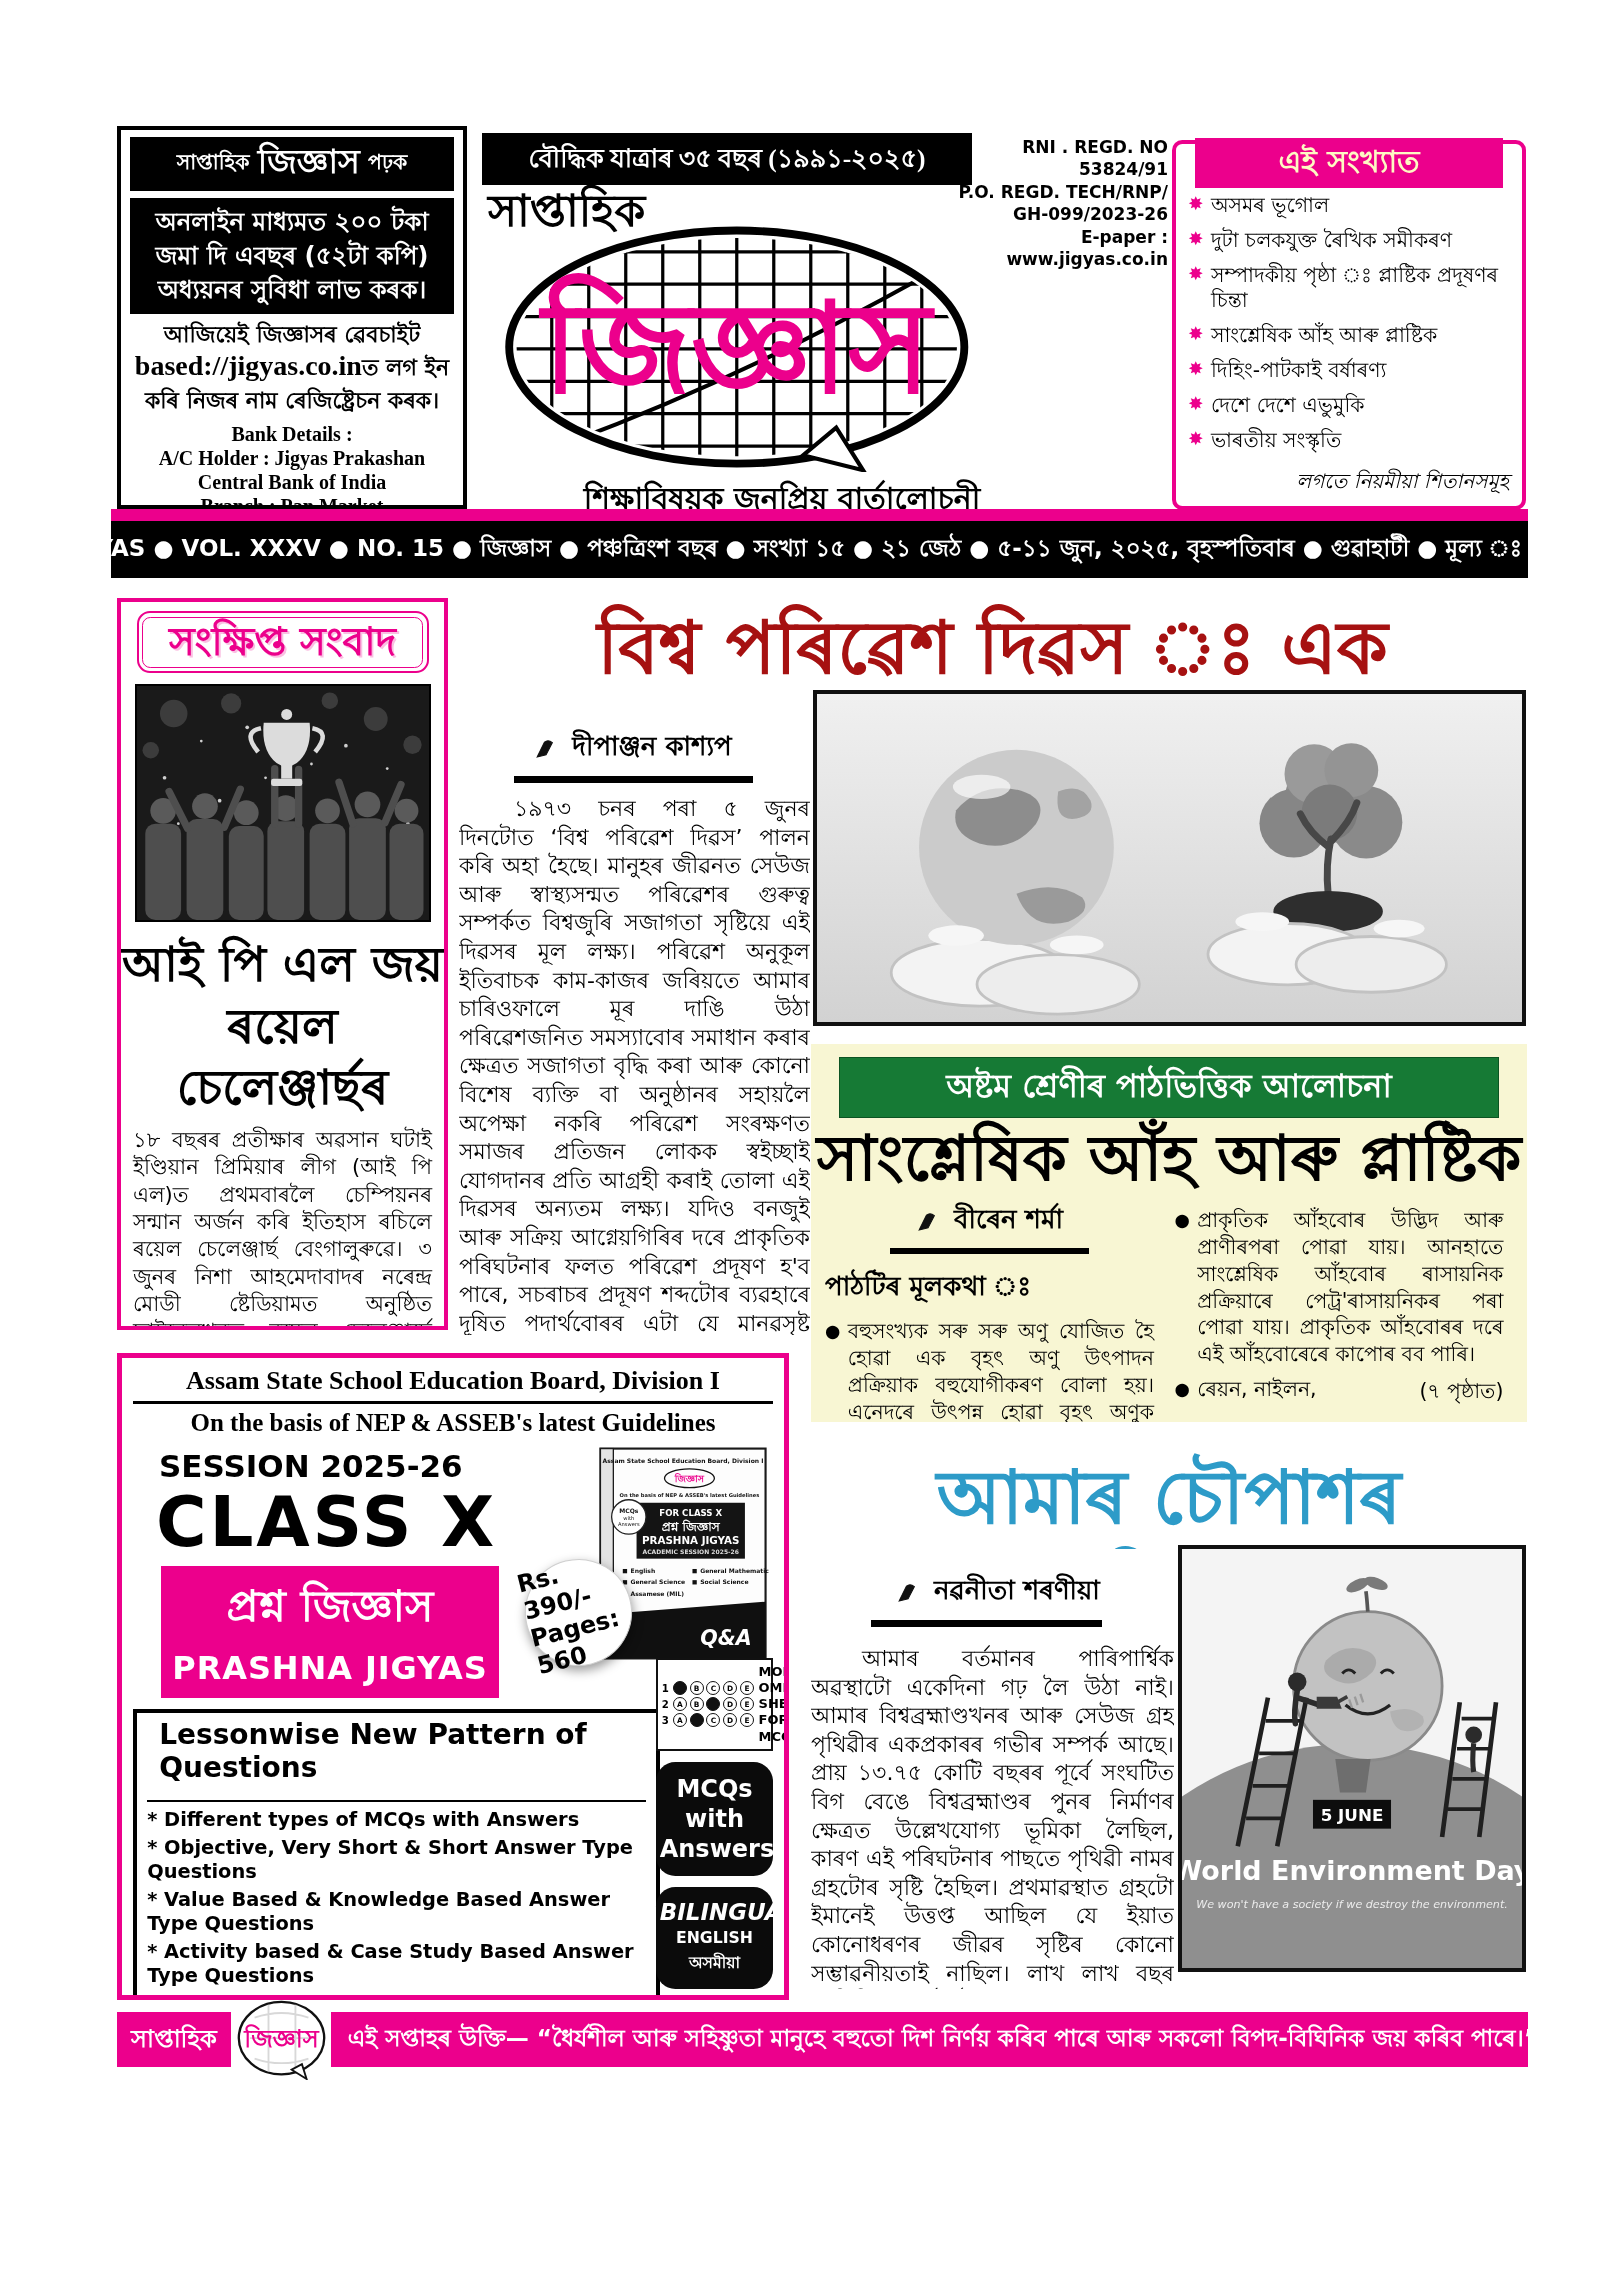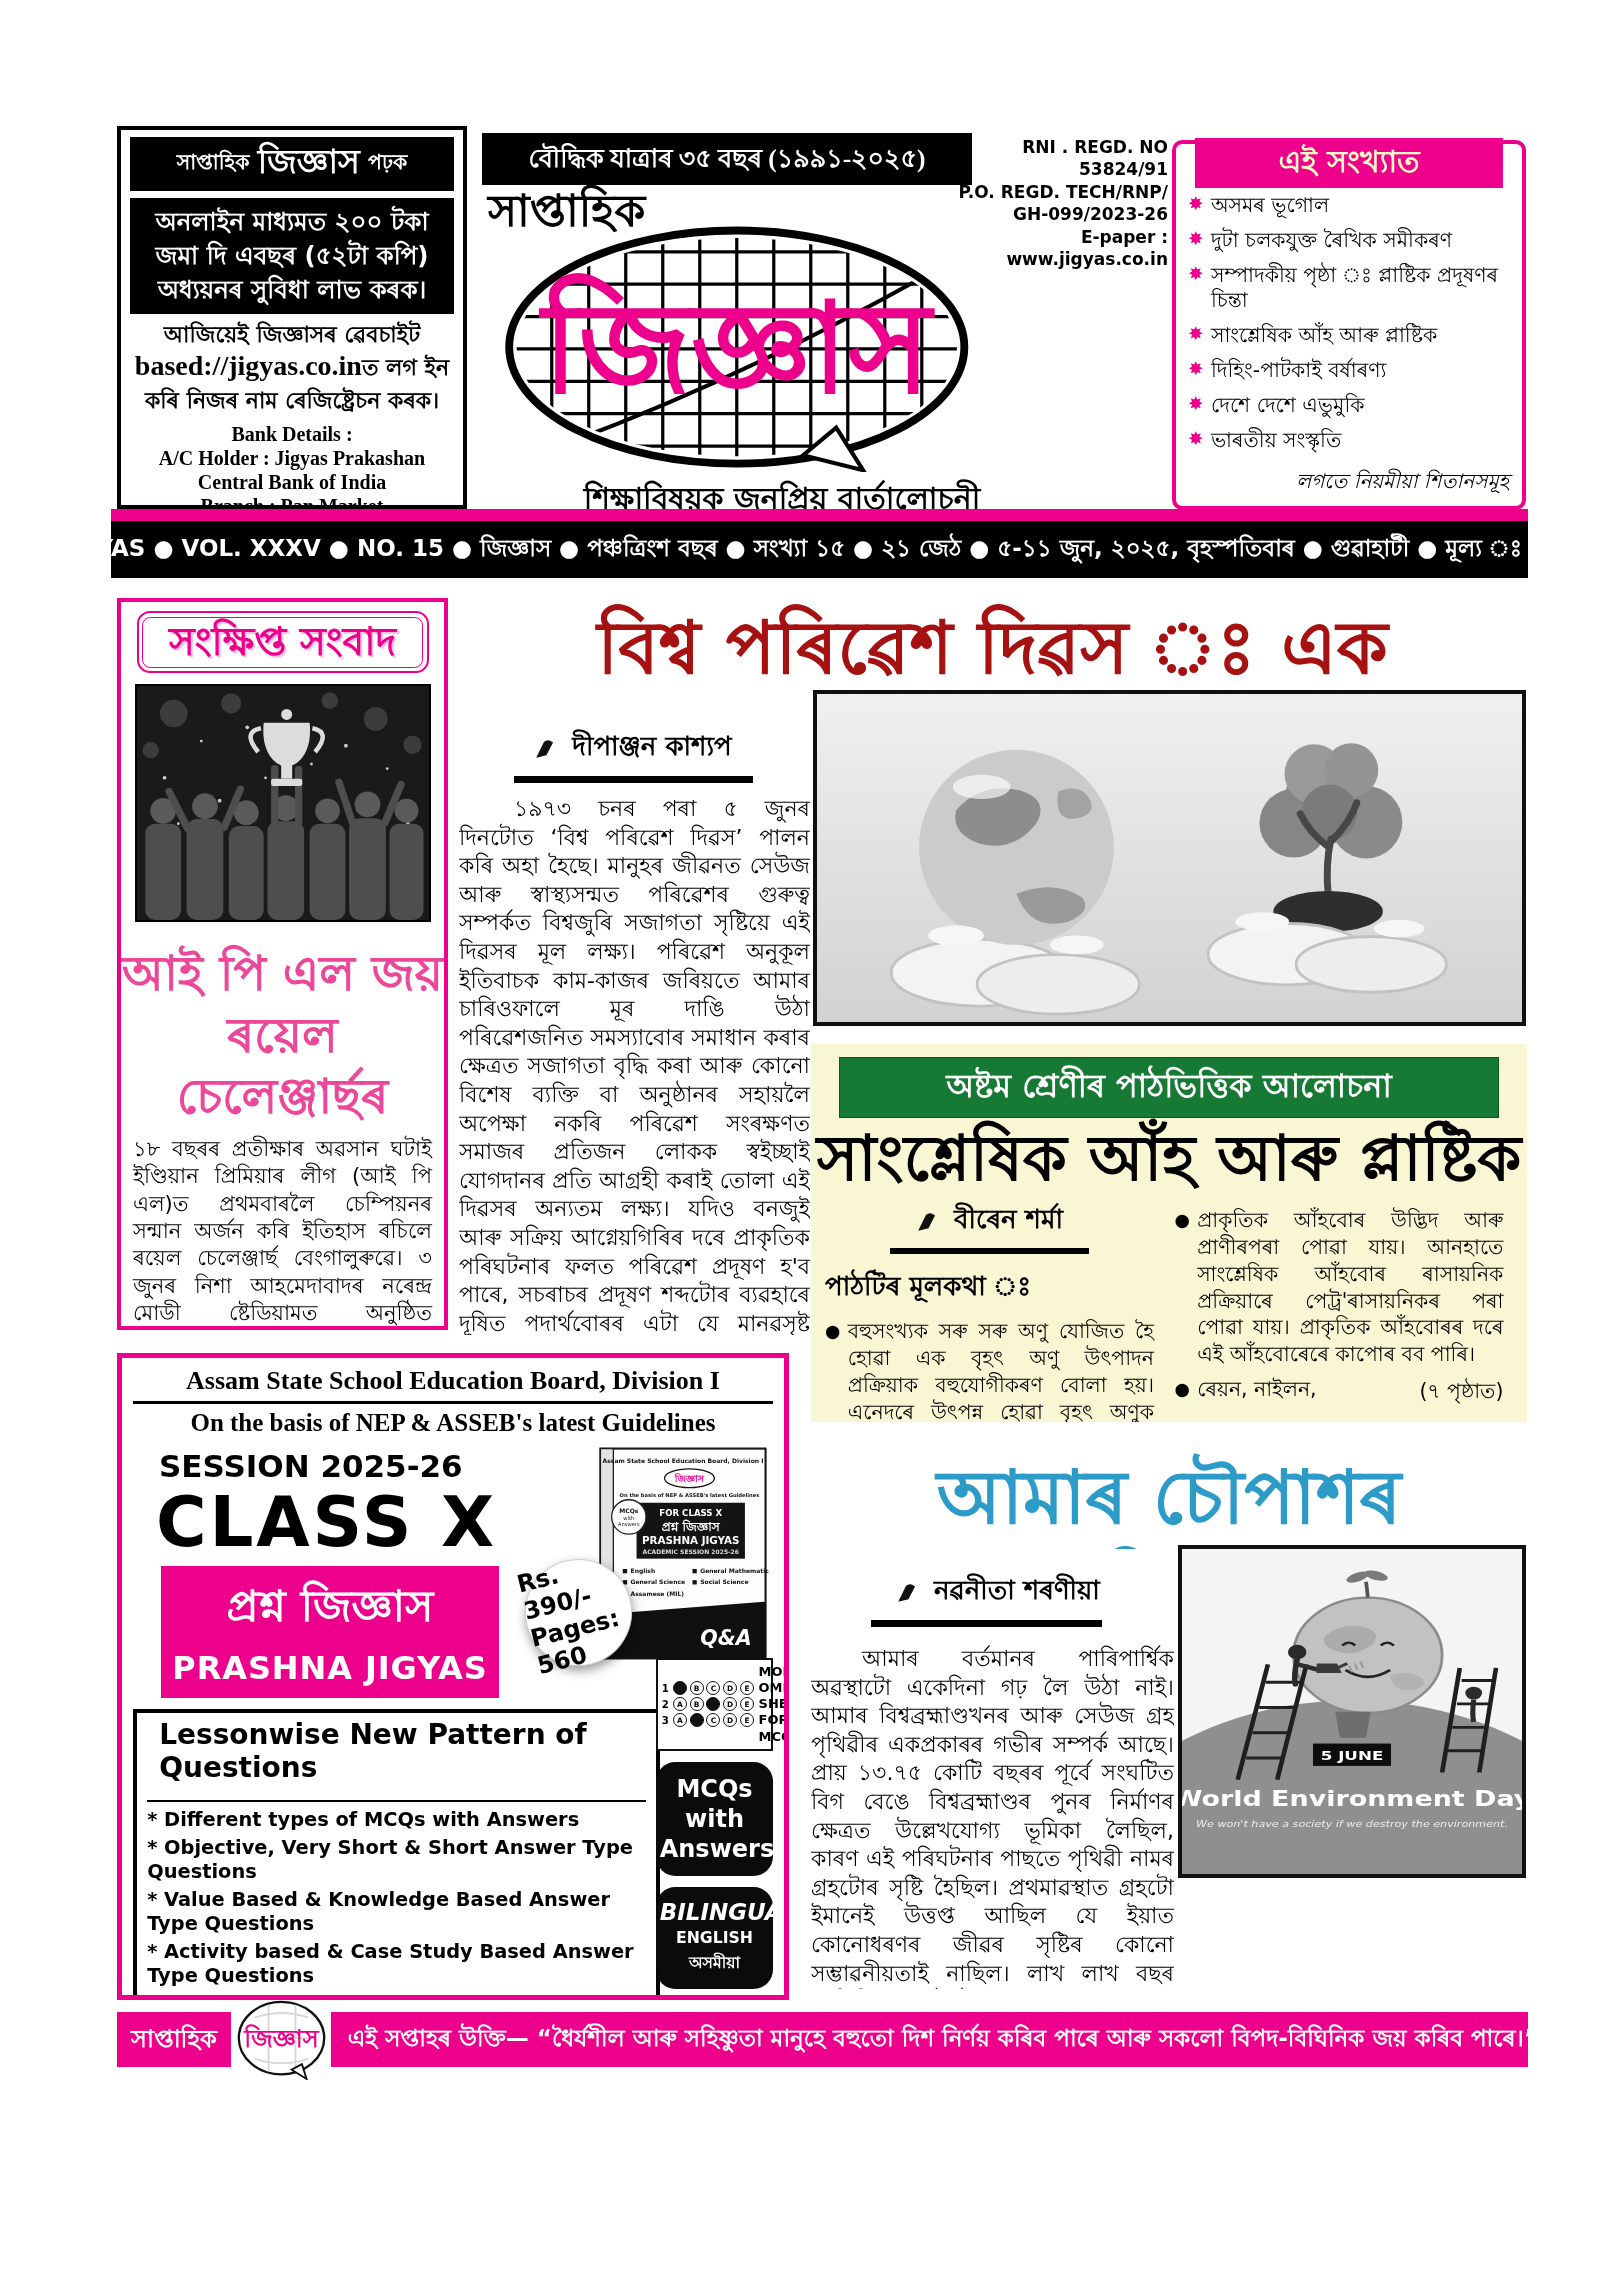--- a/index.html
+++ b/index.html
@@ -48,21 +48,21 @@
   #info-bar{left:111px;top:521px;width:1417px;height:57px;background:#000;color:#fff;
             display:flex;align-items:center;justify-content:center;font-weight:700;font-size:23px;white-space:nowrap;overflow:hidden}
 
   
   #brief-box{left:117px;top:598px;width:331px;height:732px;border:4.6px solid #EC008C;overflow:hidden}
   #brief-title-outer{margin:9.3px auto 0;width:292px;border:2.3px solid #EC008C;border-radius:13px;padding:3.7px}
   #brief-title-inner{border:1.4px solid #EC008C;border-radius:8.3px;text-align:center;
       color:#EC008C;font-weight:800;font-size:39px;line-height:1.25;
       text-shadow:1.9px 1.9px 0 rgba(236,0,140,.25)}
   #brief-photo{display:block;margin:11px auto 0;width:296px;height:238px;border:2.3px solid #000}
-  #brief-headline{margin-top:21px;text-align:center;color:#ec4899;font-weight:800;font-size:48px;line-height:1.28}
+  #brief-headline{margin-top:12px;text-align:center;color:#000000;font-weight:800;font-size:48px;line-height:1.28}
   #brief-body{margin:8.3px 12px 0;font-size:21px;line-height:1.3;text-align:justify}
   .cont{float:right;font-size:20.4px}
 
   
   #main-headline{left:456px;top:602px;width:1073px;height:105px;overflow:hidden;text-align:center;
                  color:#A61111;font-weight:800;font-size:73px;line-height:1.25}
   .byline{display:flex;align-items:center;justify-content:center;gap:17px;font-weight:700;font-size:26px}
   #main-byline{left:458px;top:726px;width:350px}
   #main-byline-bar{left:514px;top:776px;width:239px;height:7.4px;background:#000}
   #main-body{left:459px;top:795px;width:351px;height:540px;overflow:hidden;
@@ -117,21 +117,21 @@
   #badge-bi .b3{font-weight:700;font-size:15.7px;margin-top:2.8px}
   .cicon{width:21px;height:21px;flex:0 0 auto}
 
   
   #env-headline{left:810px;top:1451px;width:718px;height:98px;overflow:hidden;text-align:center;
                 color:#2D9BC8;font-weight:800;font-size:74px;line-height:1.25}
   #env-byline{left:829px;top:1570px;width:338px}
   #env-byline-bar{left:871px;top:1620px;width:231px;height:7px;background:#000}
   #env-body{left:811px;top:1645px;width:363px;height:344px;overflow:hidden;
             font-size:22px;line-height:1.3;text-align:justify;text-indent:51px}
-  #env-photo{left:1178px;top:1545px;width:348px;height:333px;border:4.6px solid #111}
+  #env-photo{left:1178px;top:1545px;width:348px;height:427px;border:4.6px solid #111}
 
   
   .footer-pink{background:#EC008C;color:#fff}
   #footer-weekly{left:117px;top:2012px;width:114px;height:55px;display:flex;align-items:center;justify-content:center;
                  font-weight:800;font-size:24px}
   #footer-logo{left:236px;top:1999px;width:91px;height:81px}
   #footer-bar{left:331px;top:2012px;width:1197px;height:55px;display:flex;align-items:center;
               padding-left:16.7px;font-weight:700;font-size:23px;white-space:nowrap;overflow:hidden}
 
   svg text{font-family:"DejaVu Sans",sans-serif}

